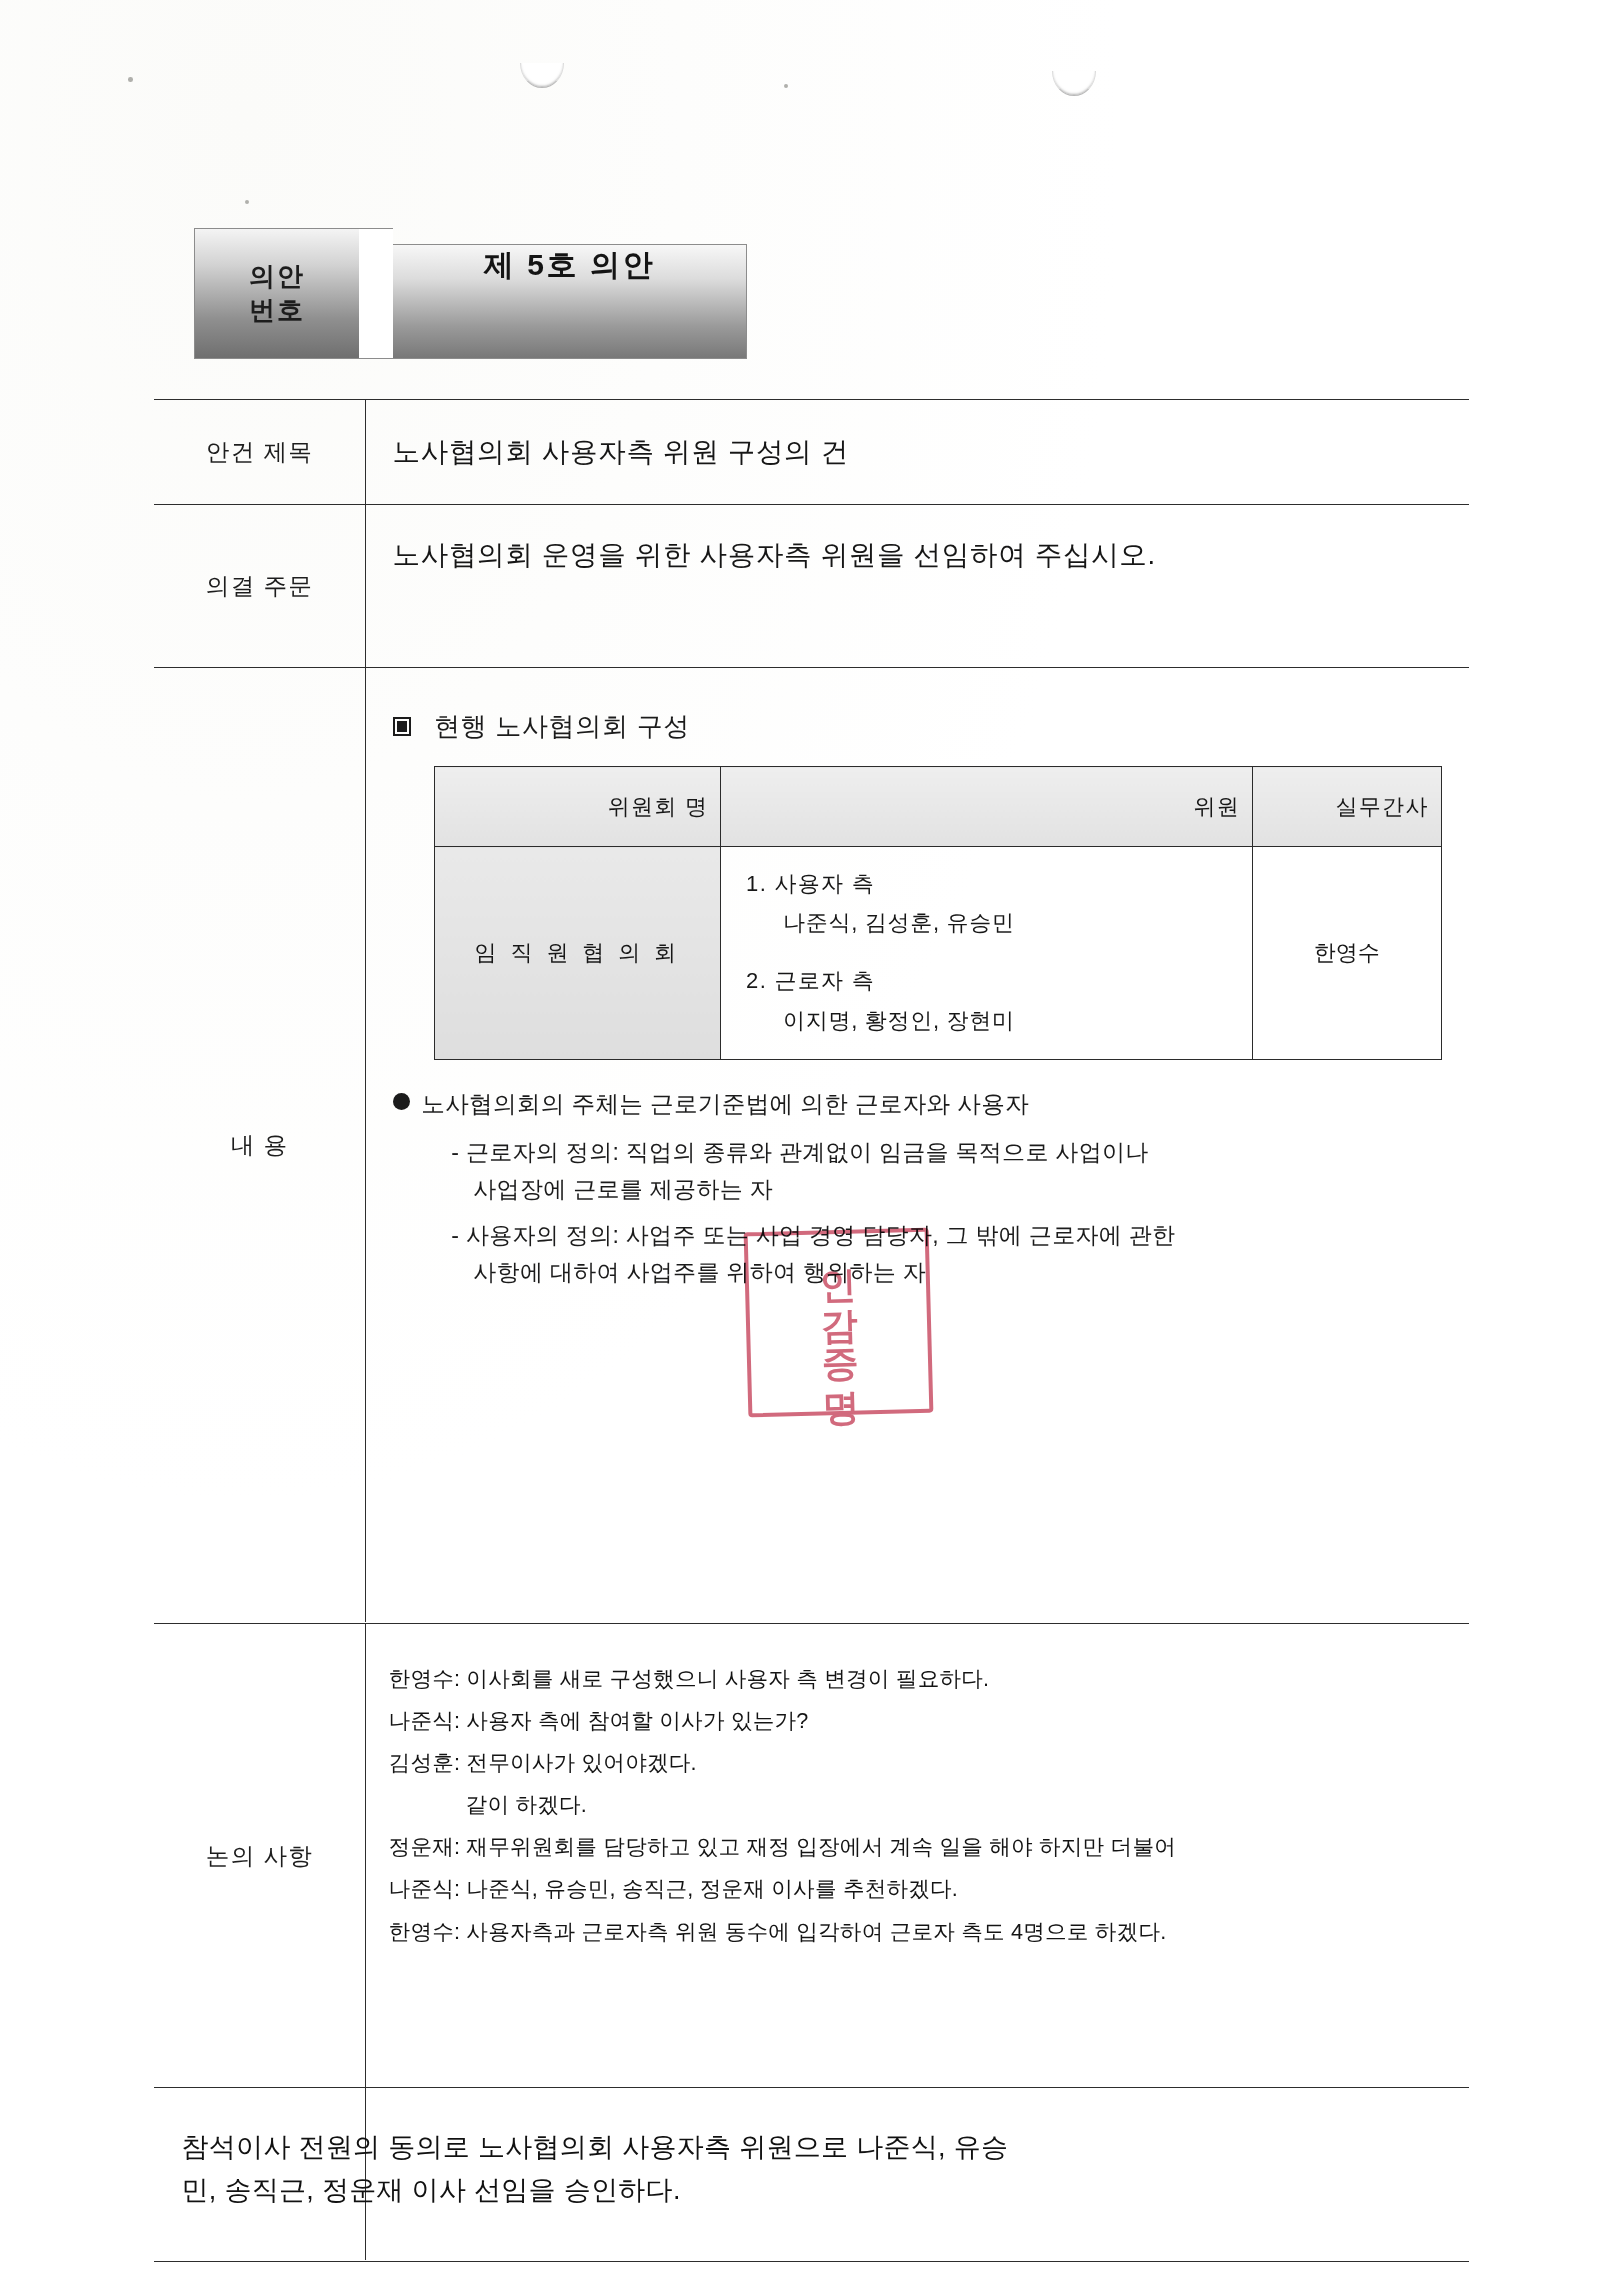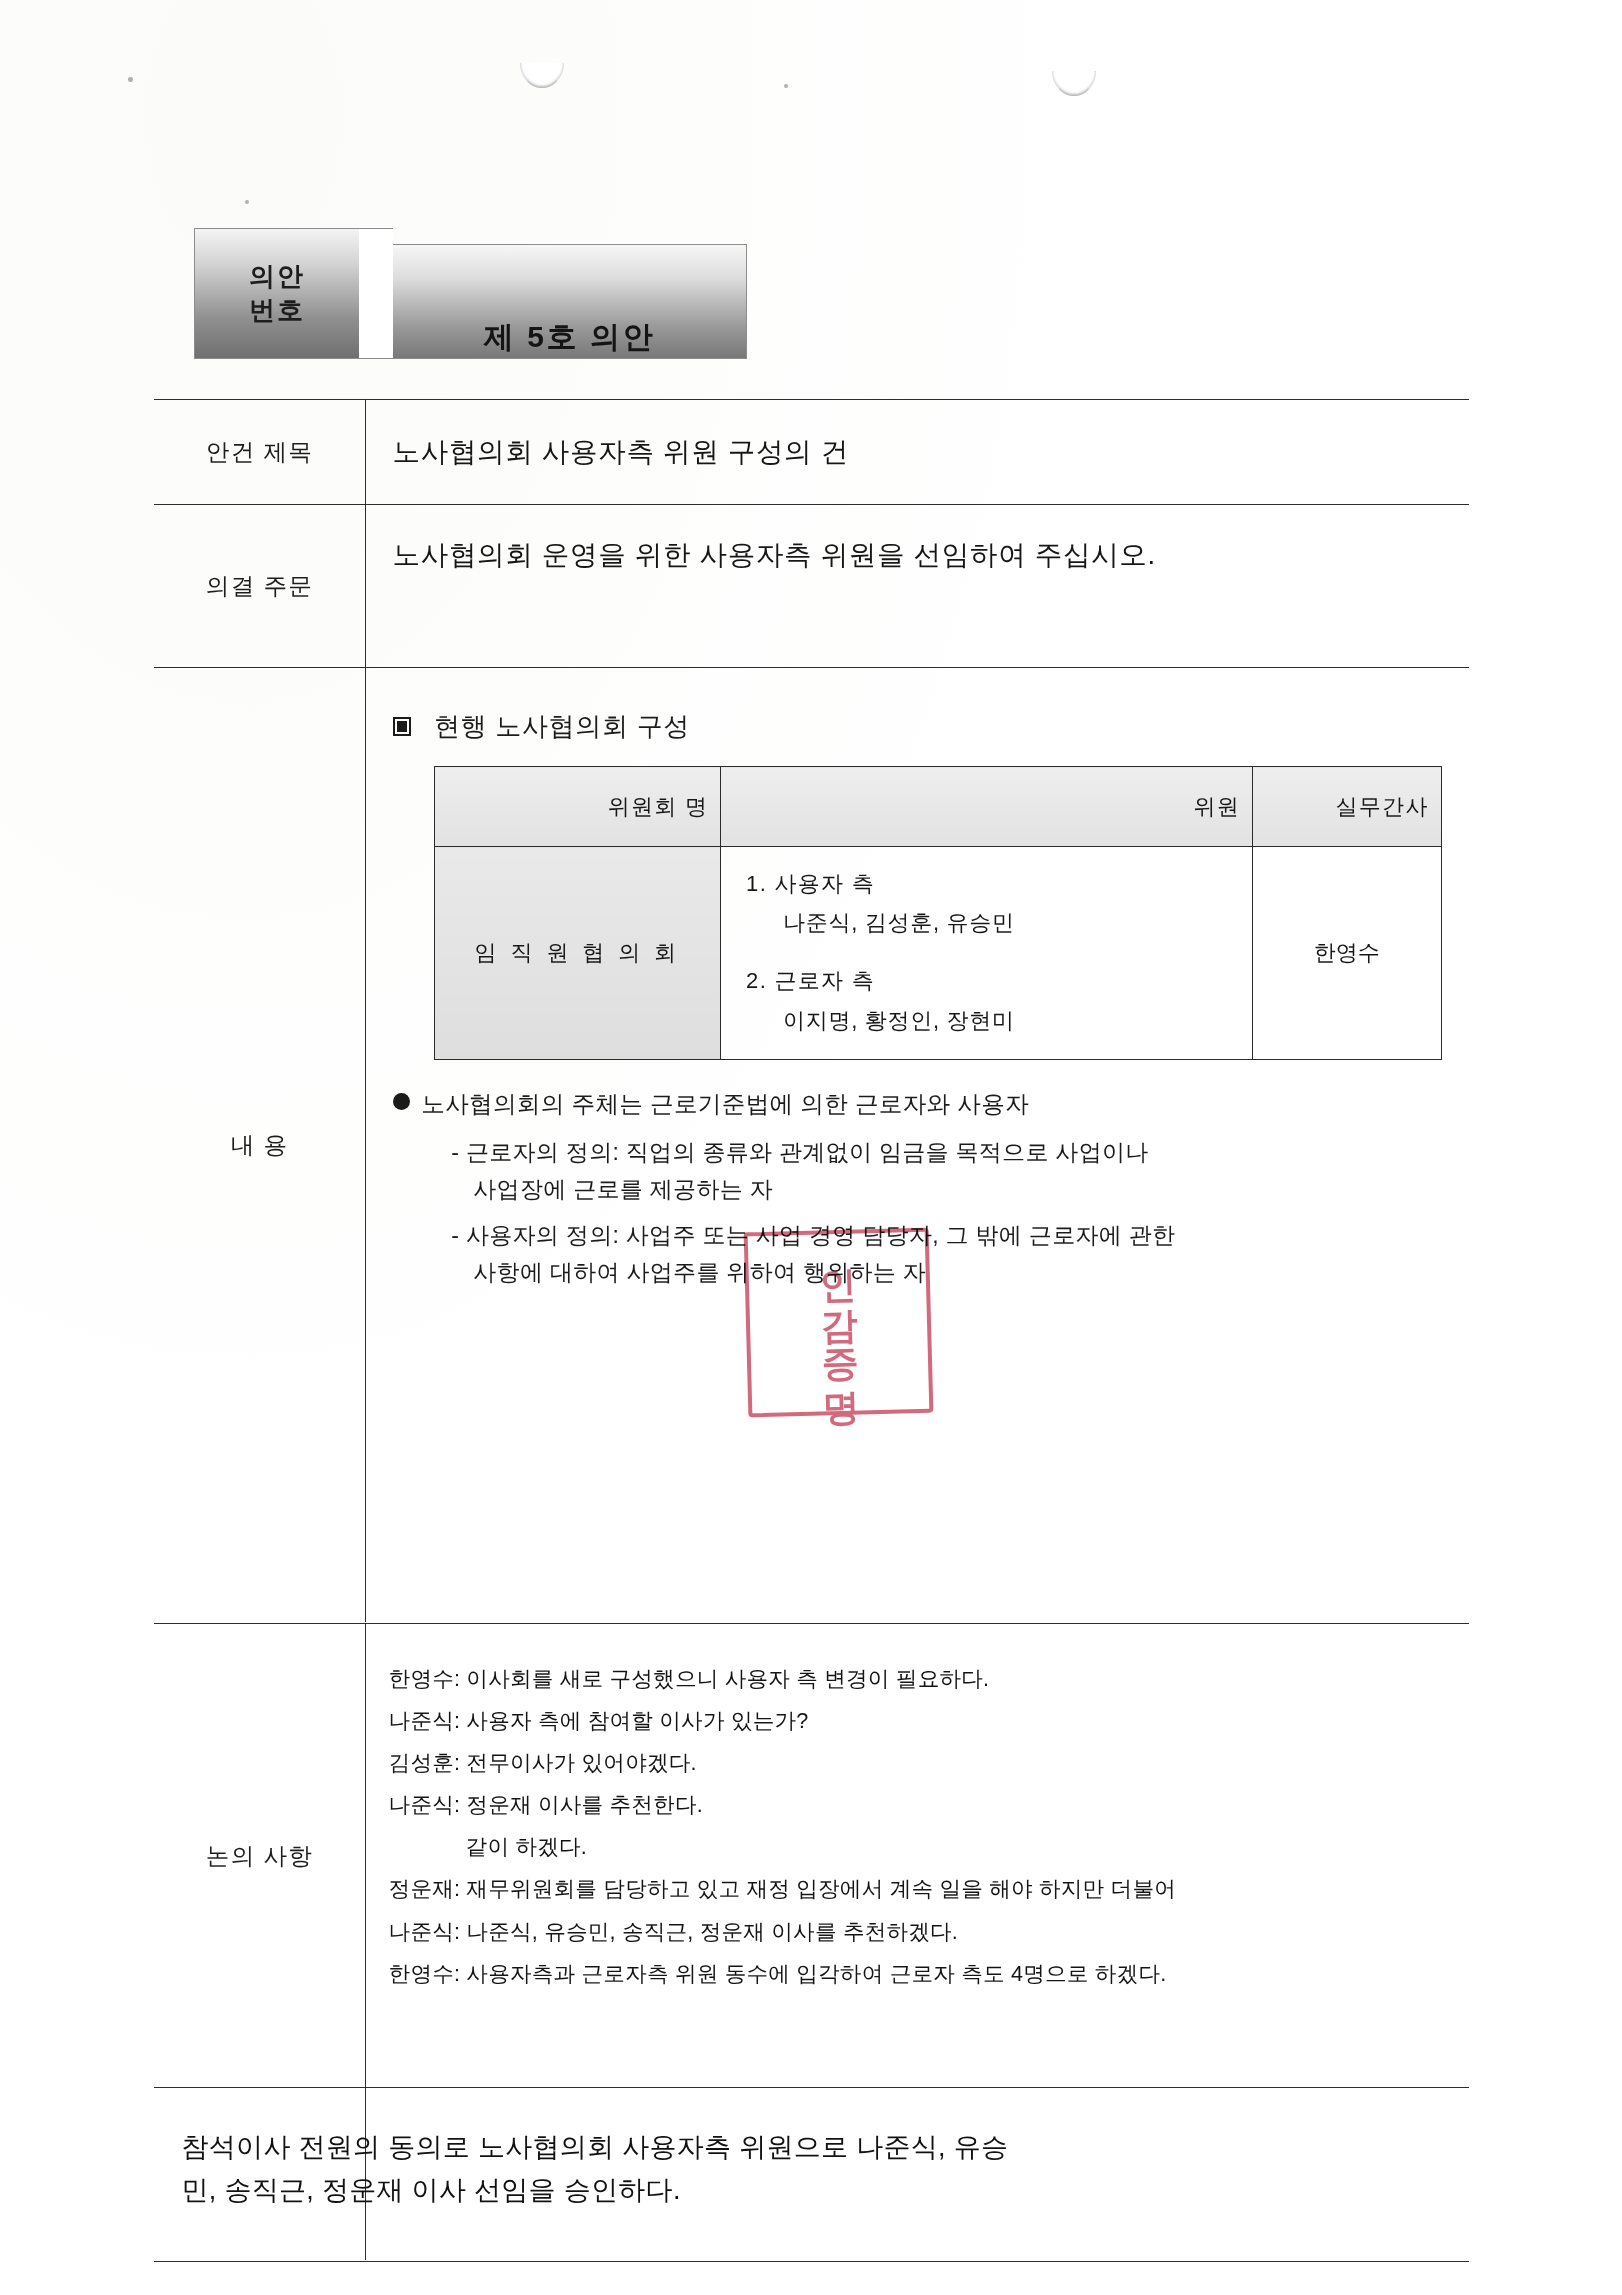--- a/index.html
+++ b/index.html
@@ -77,21 +77,21 @@
   .badge-gap {
     width: 34px;
     background: #ffffff;
     border-top: 0.7px solid #8c8c8c;
     border-bottom: 0.7px solid #8c8c8c;
   }
   .badge-right {
     flex: 1;
     background: linear-gradient(180deg, #f7f7f7 0%, #dcdcdc 30%, #9a9a9a 72%, #787878 100%);
     display: flex;
-    align-items: flex-end;
+    align-items: flex-start;
     justify-content: center;
     border: 0.7px solid #8c8c8c;
     border-left: none;
     margin-top: 16px;
   }
   .badge-right-inner {
     font-size: 30px;
     letter-spacing: 2.6px;
     font-weight: 600;
     color: #141414;
@@ -374,21 +374,20 @@
       </div>
     </div>
 
     <div class="row" style="top:1224px; height:465px;">
       <div class="lbl">논의 사항</div>
       <div class="content" style="padding-top:35px; padding-left:23.6px;">
         <div class="disc">
           <div class="ln">한영수: 이사회를 새로 구성했으니 사용자 측 변경이 필요하다.</div>
           <div class="ln">나준식: 사용자 측에 참여할 이사가 있는가?</div>
           <div class="ln">김성훈: 전무이사가 있어야겠다.</div>
-          <div class="ln">나준식: 정운재 이사를 추천한다.</div>
           <div class="ln cont">같이 하겠다.</div>
           <div class="ln">정운재: 재무위원회를 담당하고 있고 재정 입장에서 계속 일을 해야 하지만 더불어</div>
           <div class="ln">나준식: 나준식, 유승민, 송직근, 정운재 이사를 추천하겠다.</div>
           <div class="ln">한영수: 사용자측과 근로자측 위원 동수에 입각하여 근로자 측도 4명으로 하겠다.</div>
         </div>
       </div>
     </div>
 
     <div class="row" style="top:1688px; height:173px;">
       <div class="content" style="padding-top:39px;">

